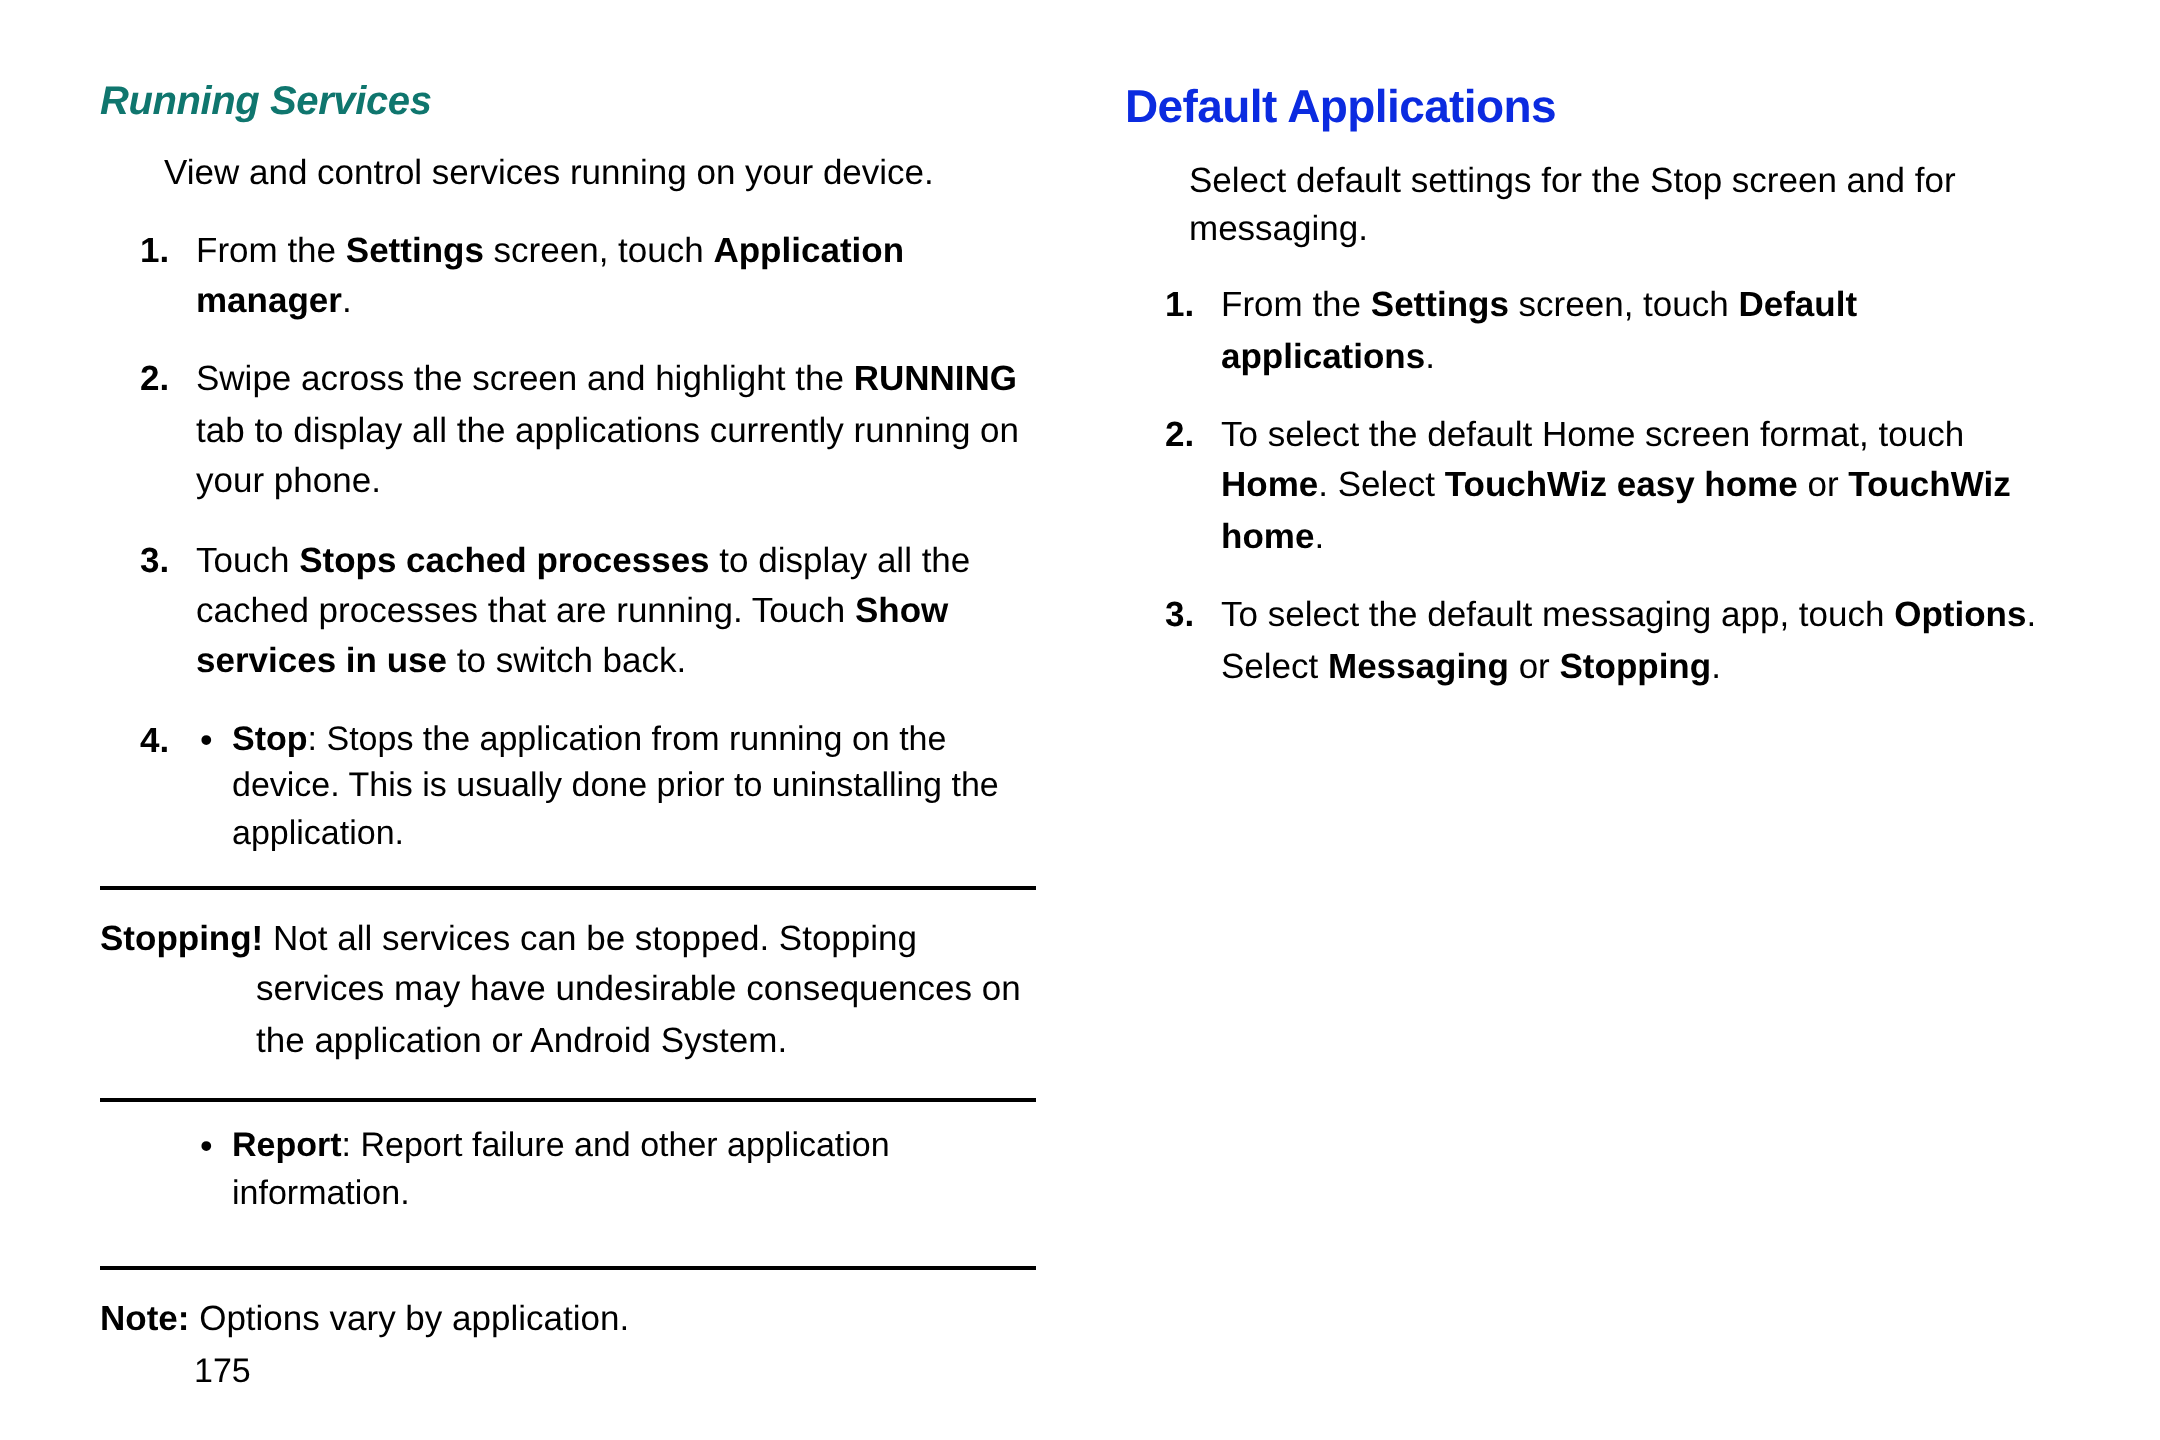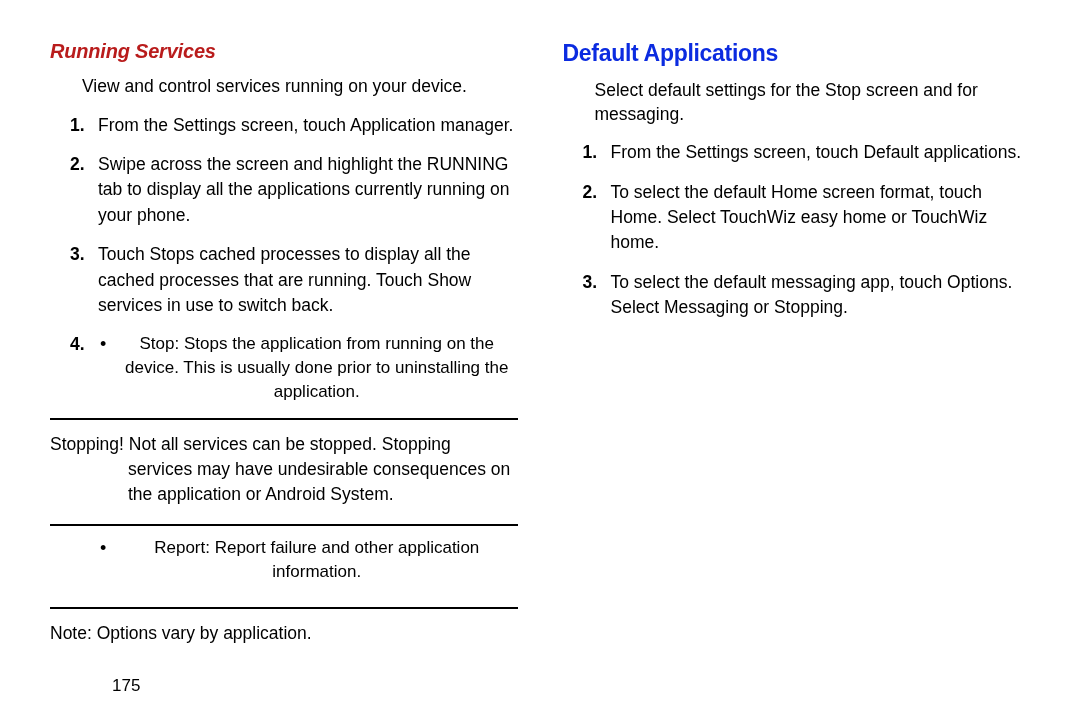--- a/index.html
+++ b/index.html
@@ -14,21 +14,21 @@
     }
     .columns {
       display: flex;
       gap: 45px;
     }
     .col {
       flex: 1;
       min-width: 0;
     }
     h2.section {
-      color: #b91c1c;
+      color: #0f766e;
       font-style: italic;
       font-weight: bold;
       font-size: 20px;
       margin-bottom: 12px;
       letter-spacing: -0.2px;
     }
     h2.main-heading {
       color: #0b2be0;
       font-weight: 800;
       font-size: 23px;
@@ -65,29 +65,28 @@
       list-style: none;
       padding-left: 0;
       margin-top: 8px;
     }
     ul.bullets > li {
       position: relative;
       padding-left: 18px;
       font-size: 17px;
       line-height: 1.4;
       margin-bottom: 8px;
-      text-align: center;
     }
     ul.bullets > li::before {
       content: "•";
       position: absolute;
       left: 2px;
       font-size: 18px;
     }
-    .b { font-weight: normal; }
+    .b { font-weight: bold; }
     hr.rule {
       border: none;
       border-top: 2px solid #000;
       margin: 6px 0 8px 0;
     }
     .warning-block, .note-block {
       font-size: 17.5px;
       line-height: 1.45;
       padding: 4px 0 10px 0;
     }
@@ -100,21 +99,21 @@
       text-indent: -78px;
     }
     .report-item {
       padding-left: 48px;
       margin-top: 10px;
       margin-bottom: 24px;
     }
     .page-number {
       position: absolute;
       bottom: 24px;
-      left: 112px;
+      left: 97px;
       font-size: 17px;
     }
   </style>
 </head>
 <body>
 
 <div class="columns">
 
   <div class="col">
     <h2 class="section">Running Services</h2>

